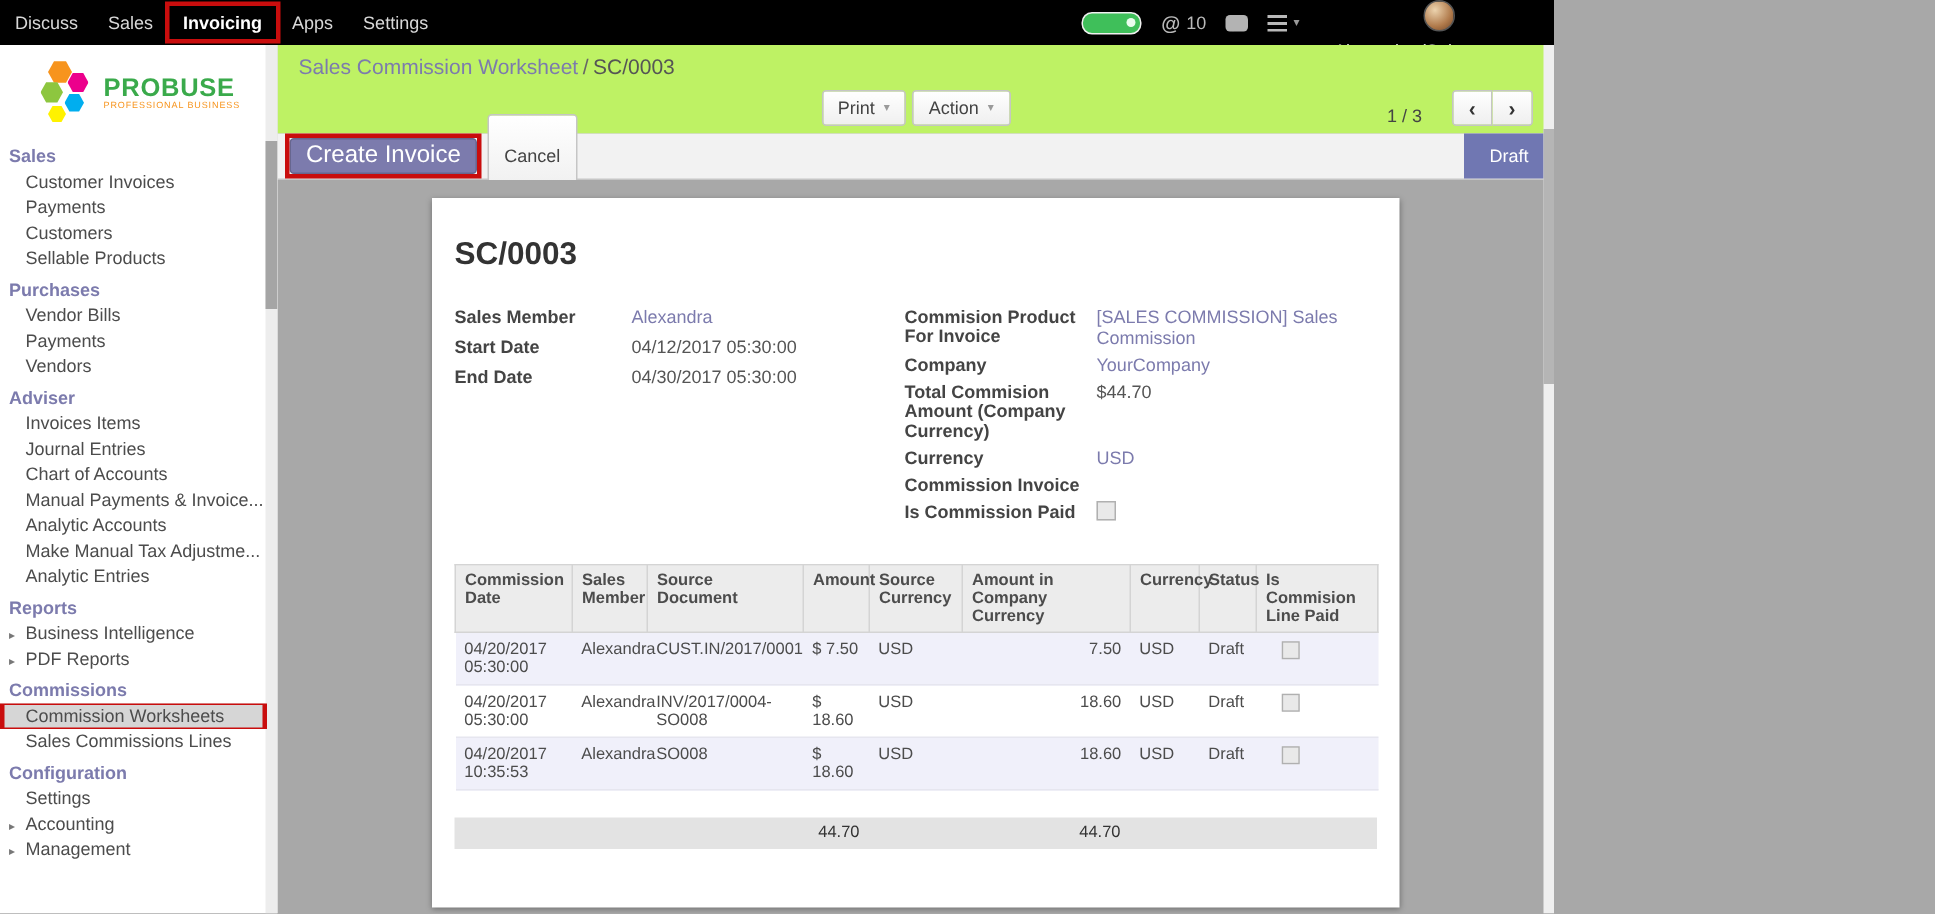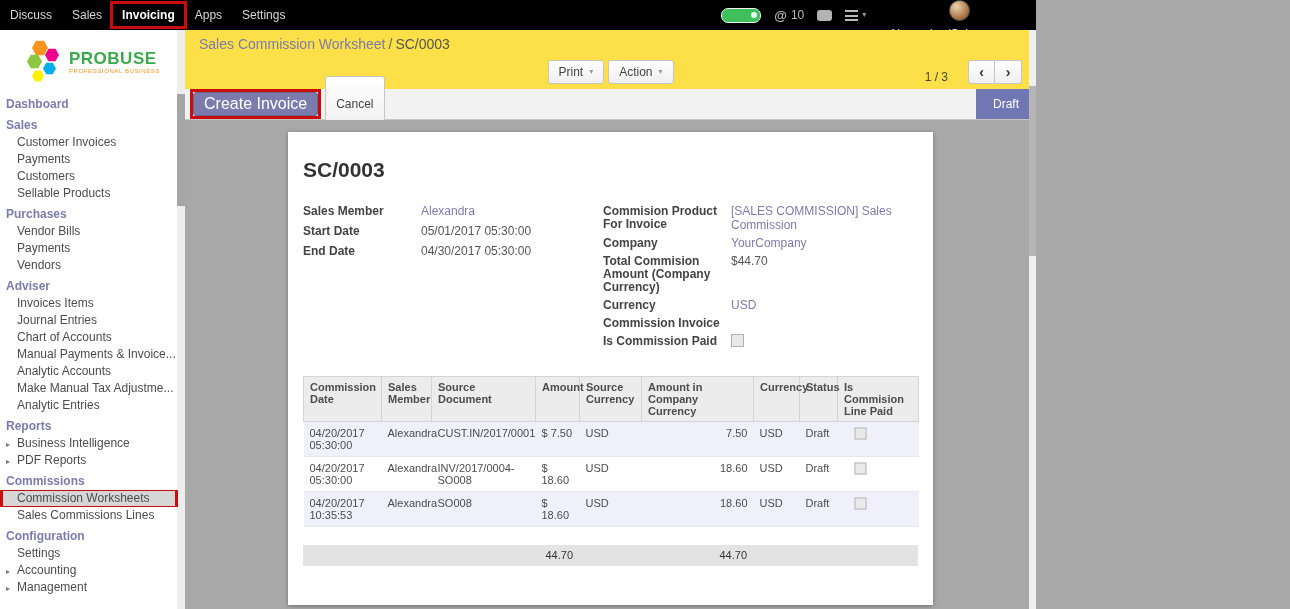--- a/index.html
+++ b/index.html
@@ -47,21 +47,21 @@
   .s-item.selected{background:#d6d6d6;}
 
   
   .red-frame{position:absolute;border:3px solid #c90d0d;pointer-events:none;z-index:40;}
   .tmenu .red-frame{top:1px;bottom:1px;left:-2px;right:-2px;}
   .btn-primary .red-frame{top:-4px;bottom:-4px;left:-4px;right:-4px;}
   .s-item .red-frame{top:-2px;bottom:-2px;left:0;right:7px;}
 
   
   .main{flex:1;display:flex;flex-direction:column;min-width:0;}
-  .control-panel{background:#fde047;padding:6px 14px 4px;}
+  .control-panel{background:#bef264;padding:6px 14px 4px;}
   .breadcrumb{font-size:14px;margin-bottom:7px;line-height:16px;}
   .bc-parent{color:#7c7bad;cursor:pointer;}
   .bc-sep{color:#666;padding:0 3px;}
   .bc-current{color:#555;}
   .cp-row{position:relative;height:26px;display:flex;align-items:center;}
   .center-btns{position:absolute;left:50%;transform:translateX(-50%);display:flex;gap:4px;}
   .btn{font-size:12px;color:#444;background:linear-gradient(#fff,#efefef);border:1px solid #c5c5c5;border-radius:3px;padding:4px 10px;cursor:pointer;display:inline-flex;align-items:center;gap:6px;line-height:14px;}
   .pager{margin-left:auto;display:flex;align-items:flex-end;gap:20px;font-size:12px;color:#444;}
   .pager-btns{display:flex;}
   .pbtn{width:27px;height:24px;border:1px solid #c5c5c5;background:linear-gradient(#fff,#efefef);display:flex;align-items:center;justify-content:center;font-size:14px;font-weight:bold;color:#333;cursor:pointer;box-sizing:border-box;}
@@ -152,21 +152,20 @@
             <i class="hex hex3"></i>
             <i class="hex hex4"></i>
             <i class="hex hex5"></i>
         </span>
         <span>
           <div class="logo-title">PROBUSE</div>
           <div class="logo-tag">PROFESSIONAL BUSINESS</div>
         </span>
       </div>
 
-      <div class="section-h">Dashboard</div>
 
       <div class="section-h">Sales</div>
       <div class="s-item">Customer Invoices</div>
       <div class="s-item">Payments</div>
       <div class="s-item">Customers</div>
       <div class="s-item">Sellable Products</div>
 
       <div class="section-h">Purchases</div>
       <div class="s-item">Vendor Bills</div>
       <div class="s-item">Payments</div>
@@ -241,21 +240,21 @@
           <h1 class="sheet-title">SC/0003</h1>
 
           <div class="fields">
             <div class="fcol fcol-left">
               <div class="frow">
                 <span class="flabel">Sales Member</span>
                 <span class="fvalue link">Alexandra</span>
               </div>
               <div class="frow">
                 <span class="flabel">Start Date</span>
-                <span class="fvalue">05/01/2017 05:30:00</span>
+                <span class="fvalue">04/12/2017 05:30:00</span>
               </div>
               <div class="frow">
                 <span class="flabel">End Date</span>
                 <span class="fvalue">04/30/2017 05:30:00</span>
               </div>
             </div>
             <div class="fcol fcol-right">
               <div class="frow">
                 <span class="flabel">Commision Product For Invoice</span>
                 <span class="fvalue link" style="max-width:165px;">[SALES COMMISSION] Sales Commission</span>

